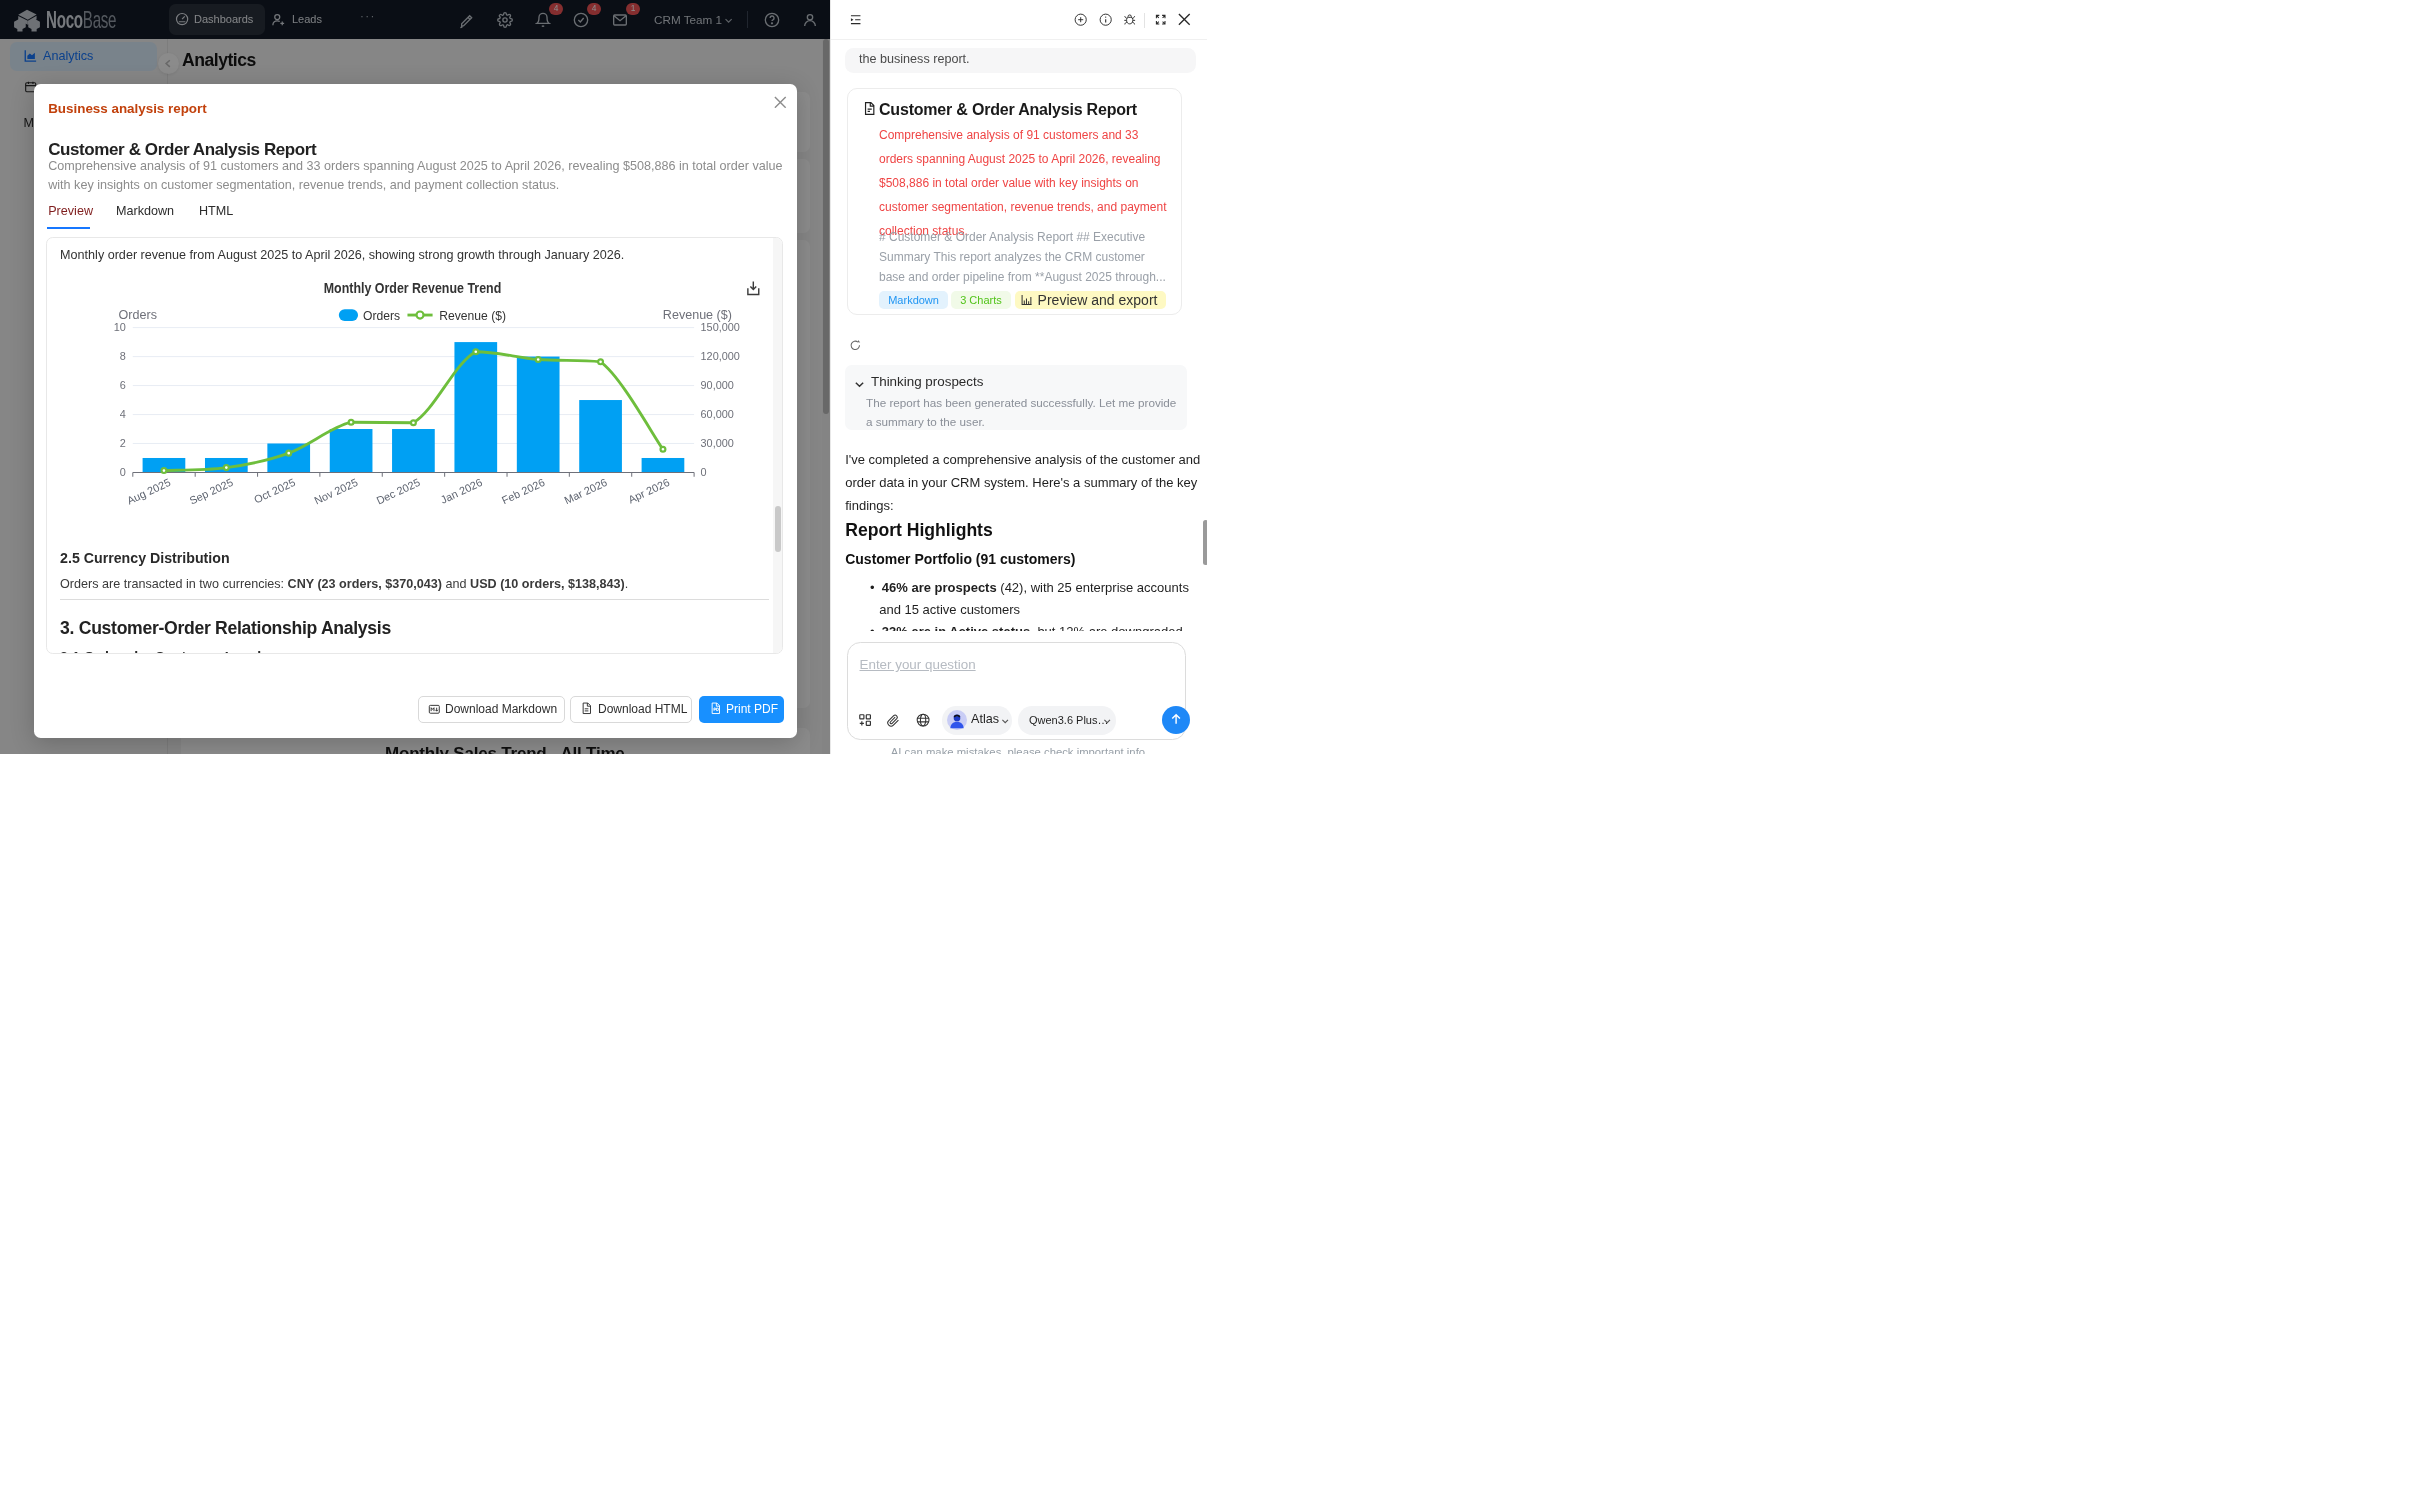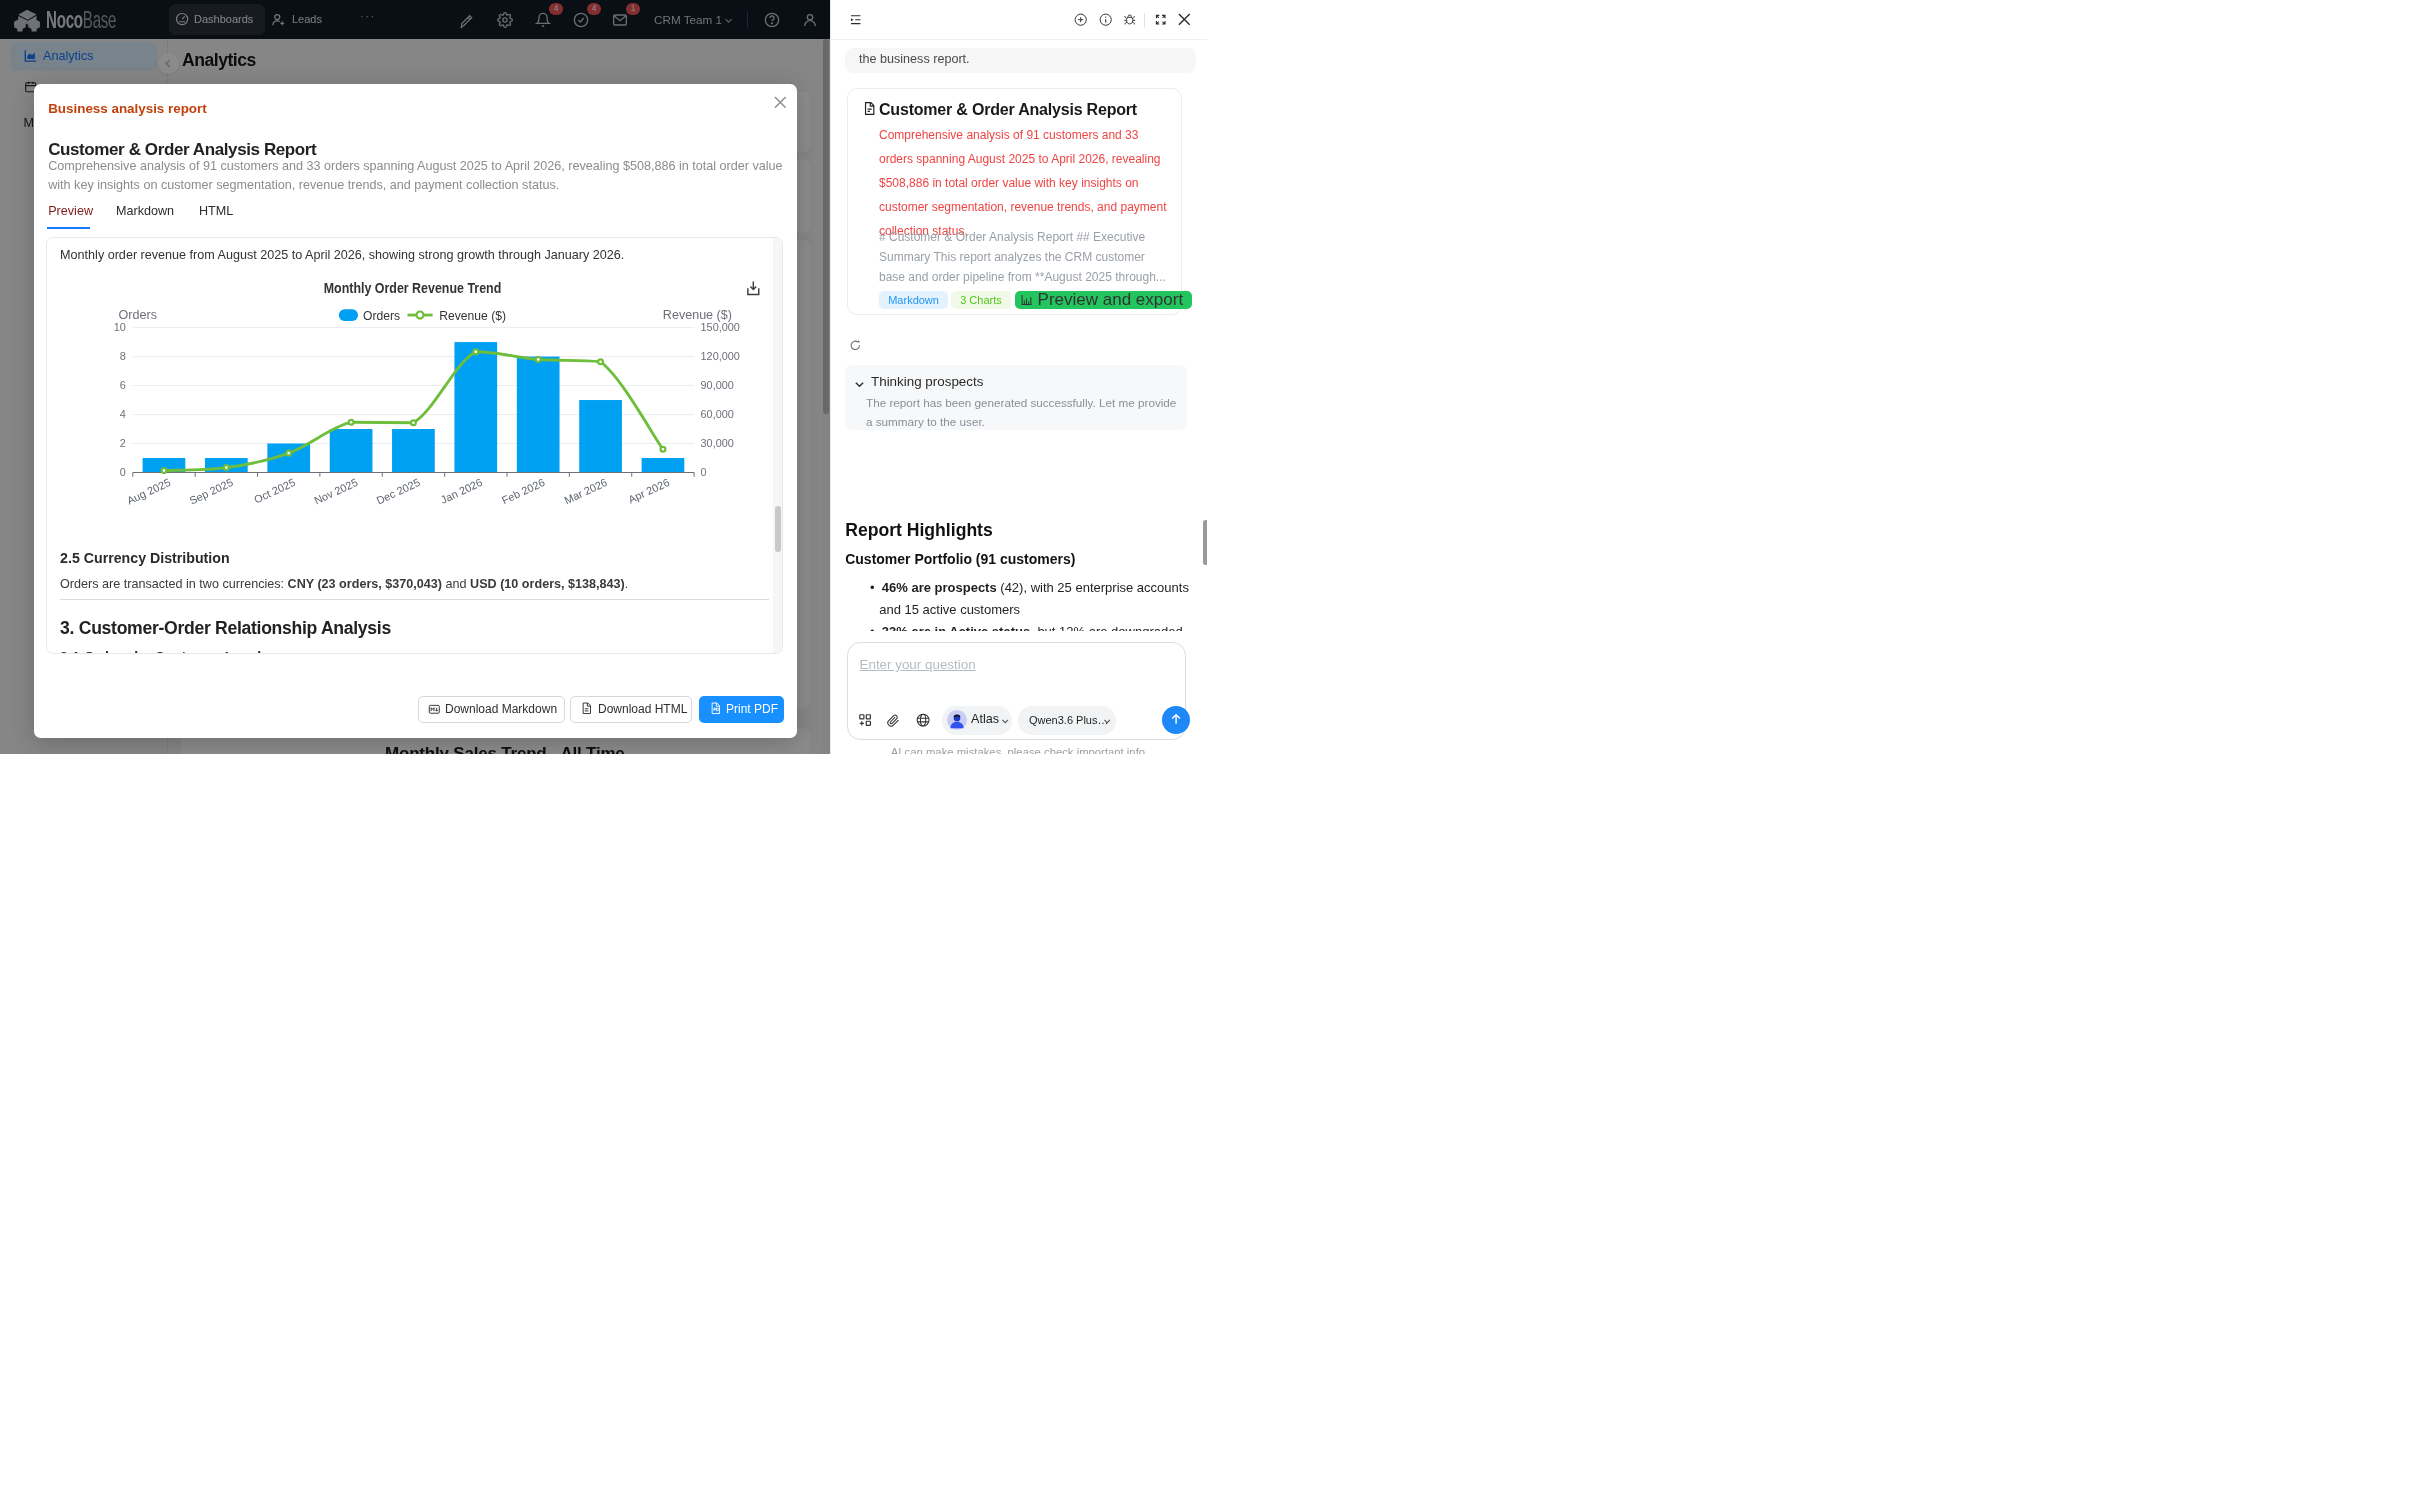--- a/index.html
+++ b/index.html
@@ -261,38 +261,39 @@
   <div class="abs" style="left:16px;top:88px;width:335px;height:227px;border:0.8px solid #ececec;border-radius:10px;"></div>
   <svg class="abs" style="left:31px;top:101px;" width="14.2" height="15" viewBox="0 0 24 24" fill="none" stroke="#222" stroke-width="2">
       <path d="M6 2 h9 l5 5 v15 H6 z M14 2 v6 h6"></path>
       <path d="M9.5 13 h7 M9.5 17 h4"></path>
     </svg>
   <div class="abs" style="left:48px;top:101px;font-size:16px;font-weight:bold;color:#1a1a1a;letter-spacing:-0.2px;">Customer &amp; Order Analysis Report</div>
   <div class="abs" style="left:48px;top:123px;font-size:12px;line-height:24px;color:#ef4444;white-space:nowrap;">Comprehensive analysis of 91 customers and 33<br>orders spanning August 2025 to April 2026, revealing<br>$508,886 in total order value with key insights on<br>customer segmentation, revenue trends, and payment<br>collection status.</div>
   <div class="abs" style="left:48px;top:227px;font-size:12px;line-height:20px;color:#9aa0a8;white-space:nowrap;"># Customer &amp; Order Analysis Report ## Executive<br>Summary This report analyzes the CRM customer<br>base and order pipeline from **August 2025 through...</div>
   <div class="abs" style="left:48px;top:291px;height:18.4px;background:#e3f2fd;border-radius:5px;font-size:11px;color:#2196f3;line-height:18.4px;padding:0 9.2px;">Markdown</div>
   <div class="abs" style="left:120px;top:291px;height:18.4px;background:#f1fae8;border-radius:5px;font-size:11px;color:#52c41a;line-height:18.4px;padding:0 9.2px;">3 Charts</div>
-  <div class="abs" style="left:184px;top:291px;height:18.4px;background:#22c55e;border-radius:5px;font-size:17px;color:#333;line-height:18.4px;padding:0 8.4px 0 22.6px;">Preview and export</div>
+  <div class="abs" style="left:184px;top:291px;height:18.4px;background:#fef9c3;border-radius:5px;font-size:14px;color:#333;line-height:18.4px;padding:0 8.4px 0 22.6px;">Preview and export</div>
   <svg class="abs" style="left:190px;top:294px;" width="11.7" height="11.7" viewBox="0 0 16 16" fill="none" stroke="#333" stroke-width="1.4">
       <path d="M1.5 1.5 v13 h13"></path>
       <path d="M4.5 14 V9 M7.5 14 V6 M10.5 14 V10 M13.5 14 V4"></path>
     </svg>
 
   <svg class="abs" style="left:17.6px;top:339px;" width="12.6" height="12.6" viewBox="0 0 24 24" fill="none" stroke="#666" stroke-width="2">
       <path d="M20 12 a8 8 0 1 1 -3 -6.2"></path>
       <path d="M17.5 2 l-0.4 4.2 4.2 0.4" stroke-width="0" fill="#666"></path>
     </svg>
 
   <div class="abs" style="left:14.2px;top:365px;width:342px;height:65px;background:#f7f8f9;border-radius:6.7px;"></div>
   <svg class="abs" style="left:22.6px;top:379px;" width="11" height="11" viewBox="0 0 12 12" fill="none" stroke="#333" stroke-width="1.6">
       <path d="M2 4 l4 4 4-4"></path>
     </svg>
   <div class="abs" style="left:40px;top:374px;font-size:13.4px;color:#2b2b2b;">Thinking prospects</div>
   <div class="abs" style="left:35px;top:393px;width:315px;font-size:11.7px;line-height:19px;color:#8a8f98;">The report has been generated successfully. Let me provide a summary to the user.</div>
 
+  <div class="abs" style="left:14.2px;top:448px;width:357px;font-size:13px;line-height:23px;color:#1f1f1f;">I've completed a comprehensive analysis of the customer and order data in your CRM system. Here's a summary of the key findings:</div>
   <div class="abs" style="left:14.2px;top:520px;font-size:17.6px;font-weight:bold;color:#111;">Report Highlights</div>
   <div class="abs" style="left:14.2px;top:551px;font-size:14px;font-weight:bold;color:#111;">Customer Portfolio (91 customers)</div>
   <div class="abs" style="left:14.2px;top:577px;width:356px;height:54px;overflow:hidden;">
     <div style="font-size:13px;line-height:22px;color:#1f1f1f;padding-left:34px;text-indent:-9.2px;">•&nbsp; <b>46% are prospects</b> (42), with 25 enterprise accounts and 15 active customers</div>
     <div style="font-size:13px;line-height:22px;color:#1f1f1f;padding-left:34px;text-indent:-9.2px;">•&nbsp; <b>33% are in Active status</b>, but 12% are downgraded 4%...</div>
   </div>
 
   <div class="abs" style="left:16px;top:642px;width:339px;height:98px;border:1.3px solid #dcdcdc;border-radius:13.4px;"></div>
   <div class="abs" style="left:28.5px;top:657px;font-size:13.4px;color:#b6bbc2;text-decoration:underline;">Enter your question</div>
   <svg class="abs" style="left:27px;top:713px;" width="14.2" height="14.2" viewBox="0 0 24 24" fill="none" stroke="#333" stroke-width="2">

